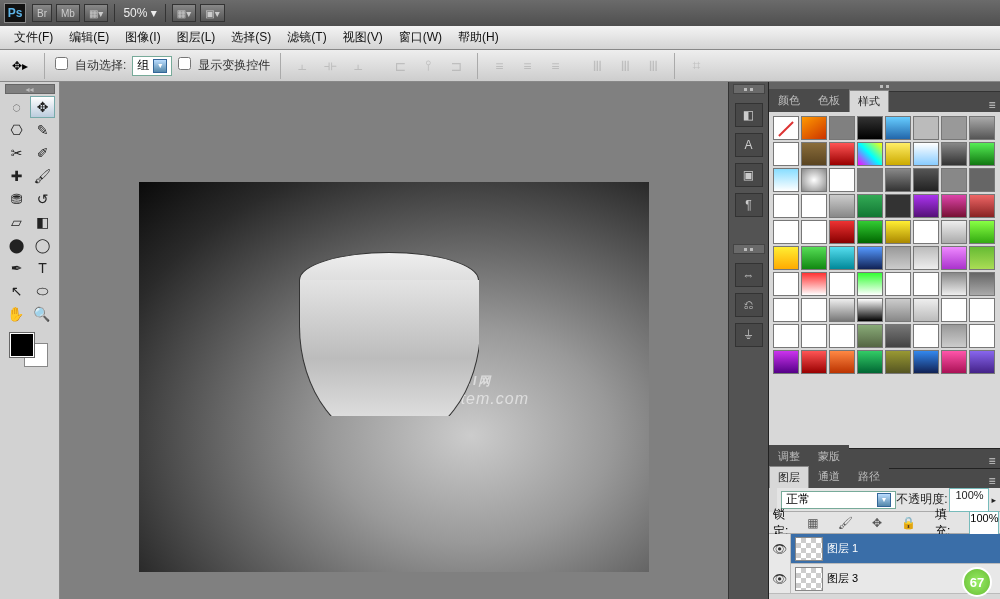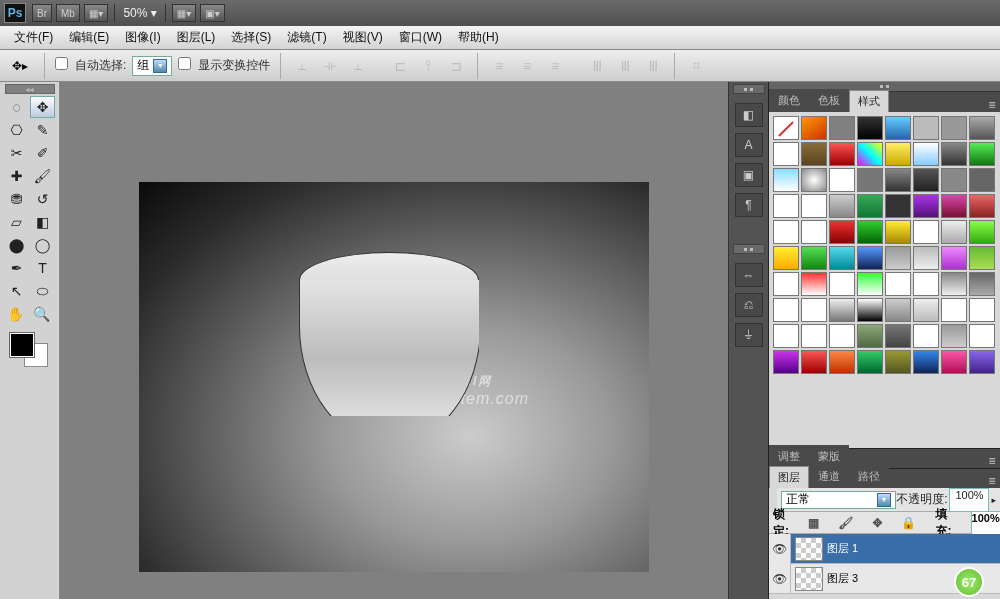--- a/index.html
+++ b/index.html
@@ -83,32 +83,32 @@
 
 .adjust-row { height:20px; background:#4a4a4a; display:flex; align-items:flex-end; border-top:1px solid #222;}
 
 
 .layers-body { background:#d8d8d8; flex:1; display:flex; flex-direction:column; overflow:hidden;}
 .layer-opts { display:flex; align-items:center; height:24px; padding:0 4px; border-bottom:1px solid #aaa; background:#e4e4e4;margin-left:8px;}
 .small-select { height:18px; border:1px solid #7a9; background:#fff; padding:0 4px; display:flex; align-items:center; font-size:11px; flex:1;}
 .small-select .dd { margin-left:auto; width:14px; height:14px; background:linear-gradient(#bdf,#58a); border:1px solid #369; color:#fff; font-size:8px; display:flex;align-items:center;justify-content:center;}
 .opacity-box { display:flex; align-items:center; gap:2px; font-size:11px; color:#222;}
 .num-input { width:40px; height:24px; border:1px solid #7bb; background:#fff; text-align:center; font-size:11px;}
-.layer-locks { display:flex; align-items:center; height:22px; padding:0 4px; gap:19px; border-bottom:1px solid #aaa; background:#e4e4e4; font-size:11px;font-weight:bold;}
+.layer-locks { display:flex; align-items:center; height:22px; padding:0 4px; gap:19px; border-bottom:1px solid #aaa; background:#e4e4e4; font-size:11px;}
 .lock-ico { width:16px; height:16px; display:flex;align-items:center;justify-content:center; color:#555; cursor:pointer;}
 .layer-list { flex:1; overflow:auto;}
 .layer-row { display:flex; align-items:center; height:30px; border-bottom:1px solid #bbb; background:#e8e8e8;}
 .layer-row.active { background:#3a6ea8; color:#fff;}
 .eye { width:22px; height:30px; display:flex; align-items:center; justify-content:center; border-right:1px solid #bbb; cursor:pointer; color:#333;}
 .layer-row.active .eye{ color:#333; background:#e8e8e8;}
 .thumb { width:28px; height:24px; margin:0 4px; border:1px solid #888; background:repeating-conic-gradient(#ccc 0 25%, #fff 0 50%) 0 0/10px 10px;}
 .layer-name { font-size:11px; }
 
 
-.badge { position:absolute; right:16px; bottom:2px; width:30px; height:30px; border-radius:50%; background:radial-gradient(#9e6,#6b3); display:flex; align-items:center; justify-content:center; color:#fff; font-weight:bold; font-size:13px; border:2px solid #fff;}
+.badge { position:absolute; right:8px; bottom:2px; width:30px; height:30px; border-radius:50%; background:radial-gradient(#9e6,#6b3); display:flex; align-items:center; justify-content:center; color:#fff; font-weight:bold; font-size:13px; border:2px solid #fff;}
 </style>
 </head>
 <body>
 
 <div class="title-bar">
   <div class="ps-logo">Ps</div>
   <div class="title-btn">Br</div>
   <div class="title-btn">Mb</div>
   <div class="title-btn">▦▾</div>
   <div class="title-sep"></div>

